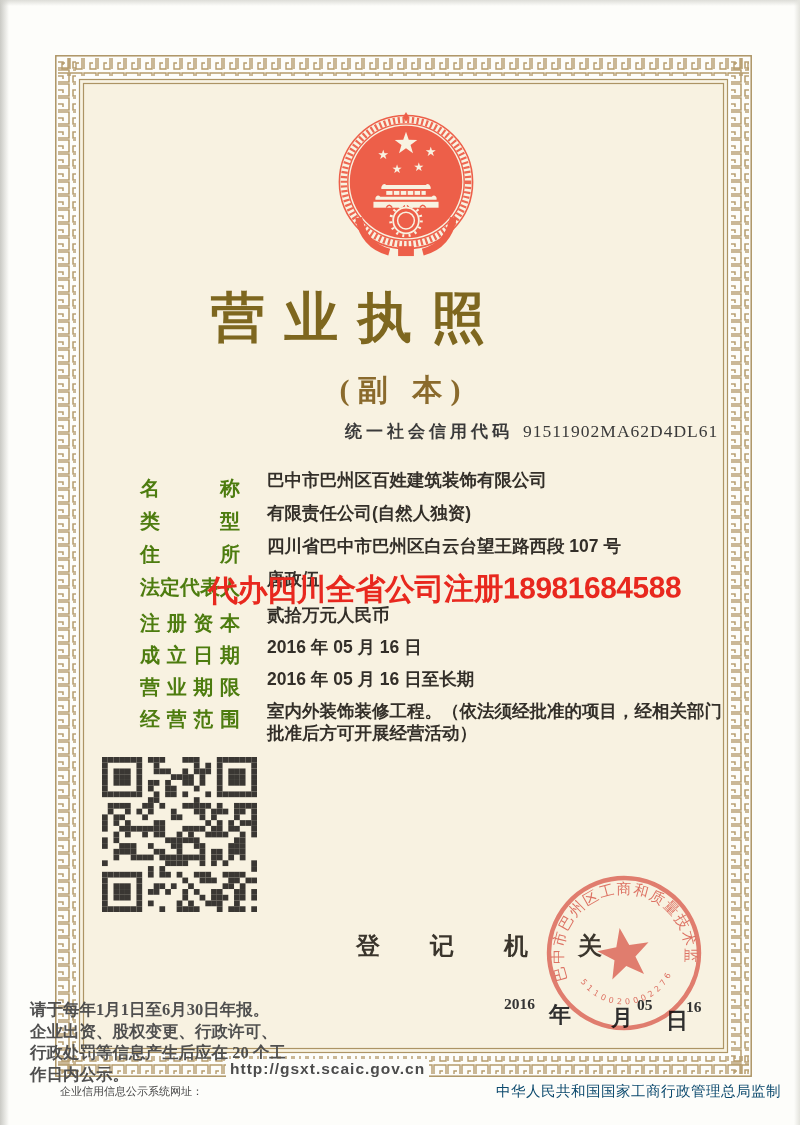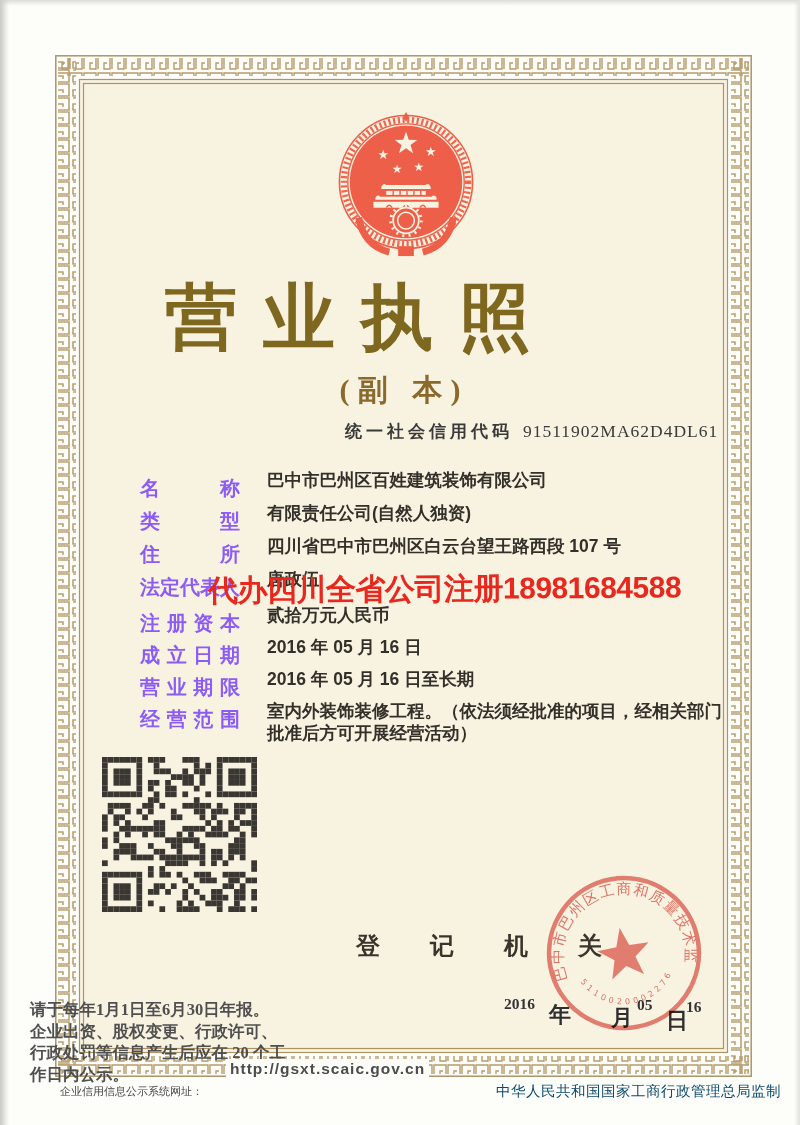--- a/index.html
+++ b/index.html
@@ -14,33 +14,33 @@
     background:linear-gradient(to bottom,#cfcfc9,rgba(255,255,255,0));opacity:.7;z-index:6;}
   .edge-right{right:0;top:0;width:6px;height:1125px;
     background:linear-gradient(to left,#e3e3dd,rgba(255,255,255,0));z-index:6;}
 
   .cream{left:80px;top:80px;width:647px;height:972px;background:#f8f2e1;z-index:0;}
   .frame{left:55px;top:55px;z-index:1;}
 
   .emblem{left:332px;top:110px;z-index:2;}
 
   .title{left:0;top:276px;width:696px;text-align:center;z-index:2;
-    font-size:72px;line-height:84px;font-weight:bold;color:#7e671f;
+    font-size:54px;line-height:84px;font-weight:bold;color:#7e671f;
     letter-spacing:.36em;text-indent:.36em;}
   .subtitle{left:0;top:370px;width:800px;text-align:center;z-index:2;
     font-size:30px;font-weight:bold;color:#8a6a2c;letter-spacing:.28em;text-indent:.28em;}
 
   .credit{left:345px;top:420px;z-index:2;white-space:nowrap;color:#3a3a3a;}
   .credit .lbl{font-size:17px;font-weight:bold;letter-spacing:4px;margin-right:6px;}
   .credit .val{font-size:17.5px;letter-spacing:1px;font-family:"Liberation Serif",serif;}
 
   .fields{left:140px;top:470px;width:586px;height:290px;z-index:2;}
   .frow{position:absolute;left:0;width:586px;}
   .frow .flabel{position:absolute;left:0;top:7px;width:100px;
-    font-size:20px;font-weight:600;color:#8b5cf6;
+    font-size:20px;font-weight:600;color:#4d7c0f;
     text-align:justify;text-align-last:justify;line-height:22px;}
   .frow .fvalue{position:absolute;left:127px;top:0;width:459px;
     font-family:"Liberation Sans",sans-serif;font-weight:bold;
     font-size:17.5px;line-height:21.5px;color:#332f29;}
   .r0{top:0;} .r1{top:33px;} .r2{top:66px;} .r3{top:99px;}
   .r4{top:135px;} .r5{top:167px;} .r6{top:199px;} .r7{top:231px;}
 
   .watermark{left:208px;top:569px;z-index:4;white-space:nowrap;
     font-family:"Liberation Sans",sans-serif;font-weight:bold;
     font-size:30px;color:#e8281e;transform:rotate(-.4deg);letter-spacing:-.5px;}

